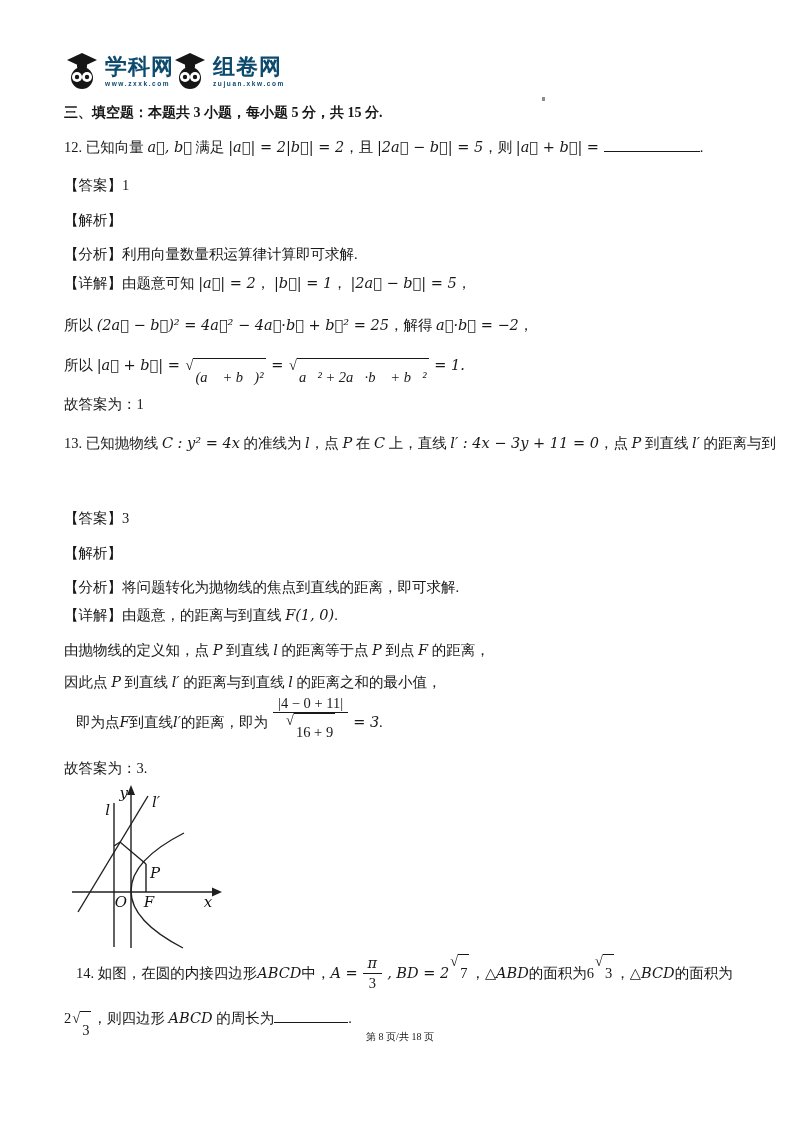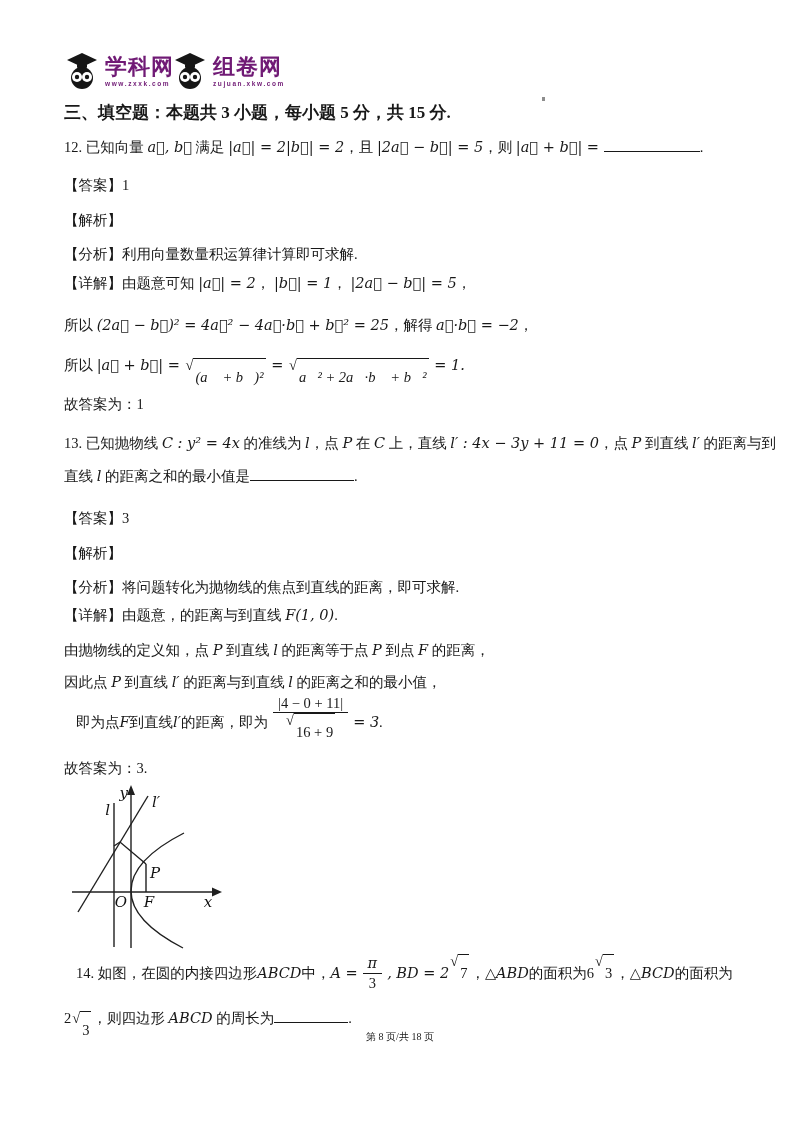--- a/index.html
+++ b/index.html
@@ -6,34 +6,34 @@
   html, body { margin: 0; padding: 0; }
   body {
     width: 800px; height: 1131px;
     background: #ffffff; color: #181818;
     font-family: "Liberation Serif", "DejaVu Serif", serif;
     position: relative; overflow: hidden;
   }
   .page { position: absolute; inset: 0; }
   .ln { position: absolute; left: 64px; font-size: 14.5px; line-height: 27px; white-space: nowrap; }
   .flexc { display: flex; align-items: center; margin-left: 12px; }
-  .bold { font-weight: bold; font-size: 17px; }
+  .bold { font-weight: bold; font-size: 14px; }
   .m { font-style: italic; font-family: "DejaVu Serif", "Liberation Serif", serif; }
   .cn { font-style: normal; }
   .blank { display: inline-block; border-bottom: 1.2px solid #181818; height: 1.05em; vertical-align: baseline; }
   .w96 { width: 96px; } .w104 { width: 104px; } .w74 { width: 74px; }
   .sqrt { display: inline-flex; align-items: flex-start; margin: 0 1px; }
   .rs { font-style: normal; line-height: 1.05; }
   .rc { border-top: 1.2px solid #181818; padding: 10px 2px; line-height: 1.15; font-style: italic; }
   .rc.up { font-style: normal; }
   .frac { display: inline-flex; flex-direction: column; align-items: center; vertical-align: middle;
           margin: 0 5px; line-height: 1.25; text-align: center; }
   .fn { border-bottom: 1.2px solid #181818; padding: 0 5px; }
   .fd { padding: 0 5px; display: inline-flex; justify-content: center; }
-  .logo { position: absolute; top: 52px; display: flex; align-items: center; gap: 5px; color: #701a75; }
+  .logo { position: absolute; top: 52px; display: flex; align-items: center; gap: 5px; color: #0c4a6e; }
   .logo .ltxt { display: flex; flex-direction: column; }
   .logo .lt { font-family: "Liberation Sans", "DejaVu Sans", sans-serif; font-weight: bold;
               font-size: 22px; letter-spacing: 1px; line-height: 1.05; }
   .logo .ls { font-family: "Liberation Sans", "DejaVu Sans", sans-serif; font-weight: bold;
               font-size: 6.5px; letter-spacing: 1.6px; margin-top: 2px; }
   .speck { position: absolute; left: 542px; top: 97px; width: 3px; height: 4px; background: #8d8d8d; }
   .fig { position: absolute; left: 66px; top: 784px; }
   .footer { position: absolute; left: 0; top: 1030px; width: 100%; text-align: center;
             font-size: 10px; white-space: nowrap; }
 </style>
@@ -104,23 +104,20 @@
       </span><span class="m"> = </span><span class="sqrt">
         <span class="rs">√</span>
         <span class="rc">a⃗² + 2a⃗·b⃗ + b⃗²</span>
       </span><span class="m"> = 1.</span>
   </div>
 
   <div class="ln" style="top:391px">故答案为：1</div>
 
   <div class="ln" style="top:430px">
     <span class="cn">13. 已知抛物线 </span><span class="m">C : y² = 4x</span><span class="cn"> 的准线为 </span><span class="m">l</span><span class="cn">，点 </span><span class="m">P</span><span class="cn"> 在 </span><span class="m">C</span><span class="cn"> 上，直线 </span><span class="m">l′ : 4x − 3y + 11 = 0</span><span class="cn">，点 </span><span class="m">P</span><span class="cn"> 到直线 </span><span class="m">l′</span><span class="cn"> 的距离与到</span>
-  </div>
-  <div class="ln" style="top:463px">
-    <span class="cn">直线 </span><span class="m">l</span><span class="cn"> 的距离之和的最小值是</span><span class="blank w104"></span><span class="cn">.</span>
   </div>
 
   <div class="ln" style="top:505px">【答案】3</div>
   <div class="ln" style="top:540px">【解析】</div>
   <div class="ln" style="top:574px">【分析】将问题转化为抛物线的焦点到直线的距离，即可求解.</div>
 
   <div class="ln" style="top:602px">
     <span class="cn">【详解】由题意，的距离与到直线 </span><span class="m">F(1, 0)</span><span class="cn">.</span>
   </div>
   <div class="ln" style="top:637px">

